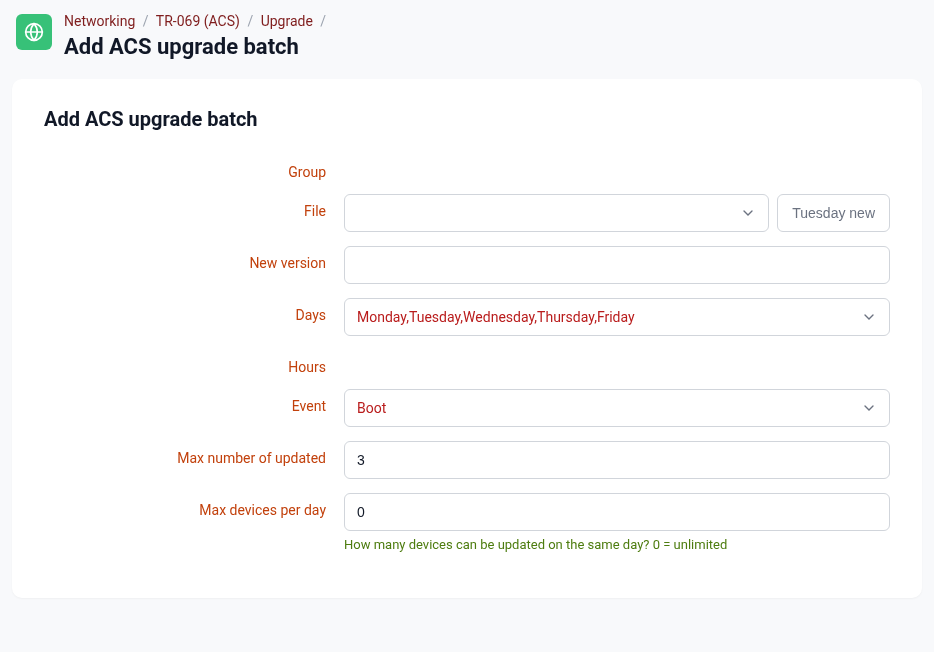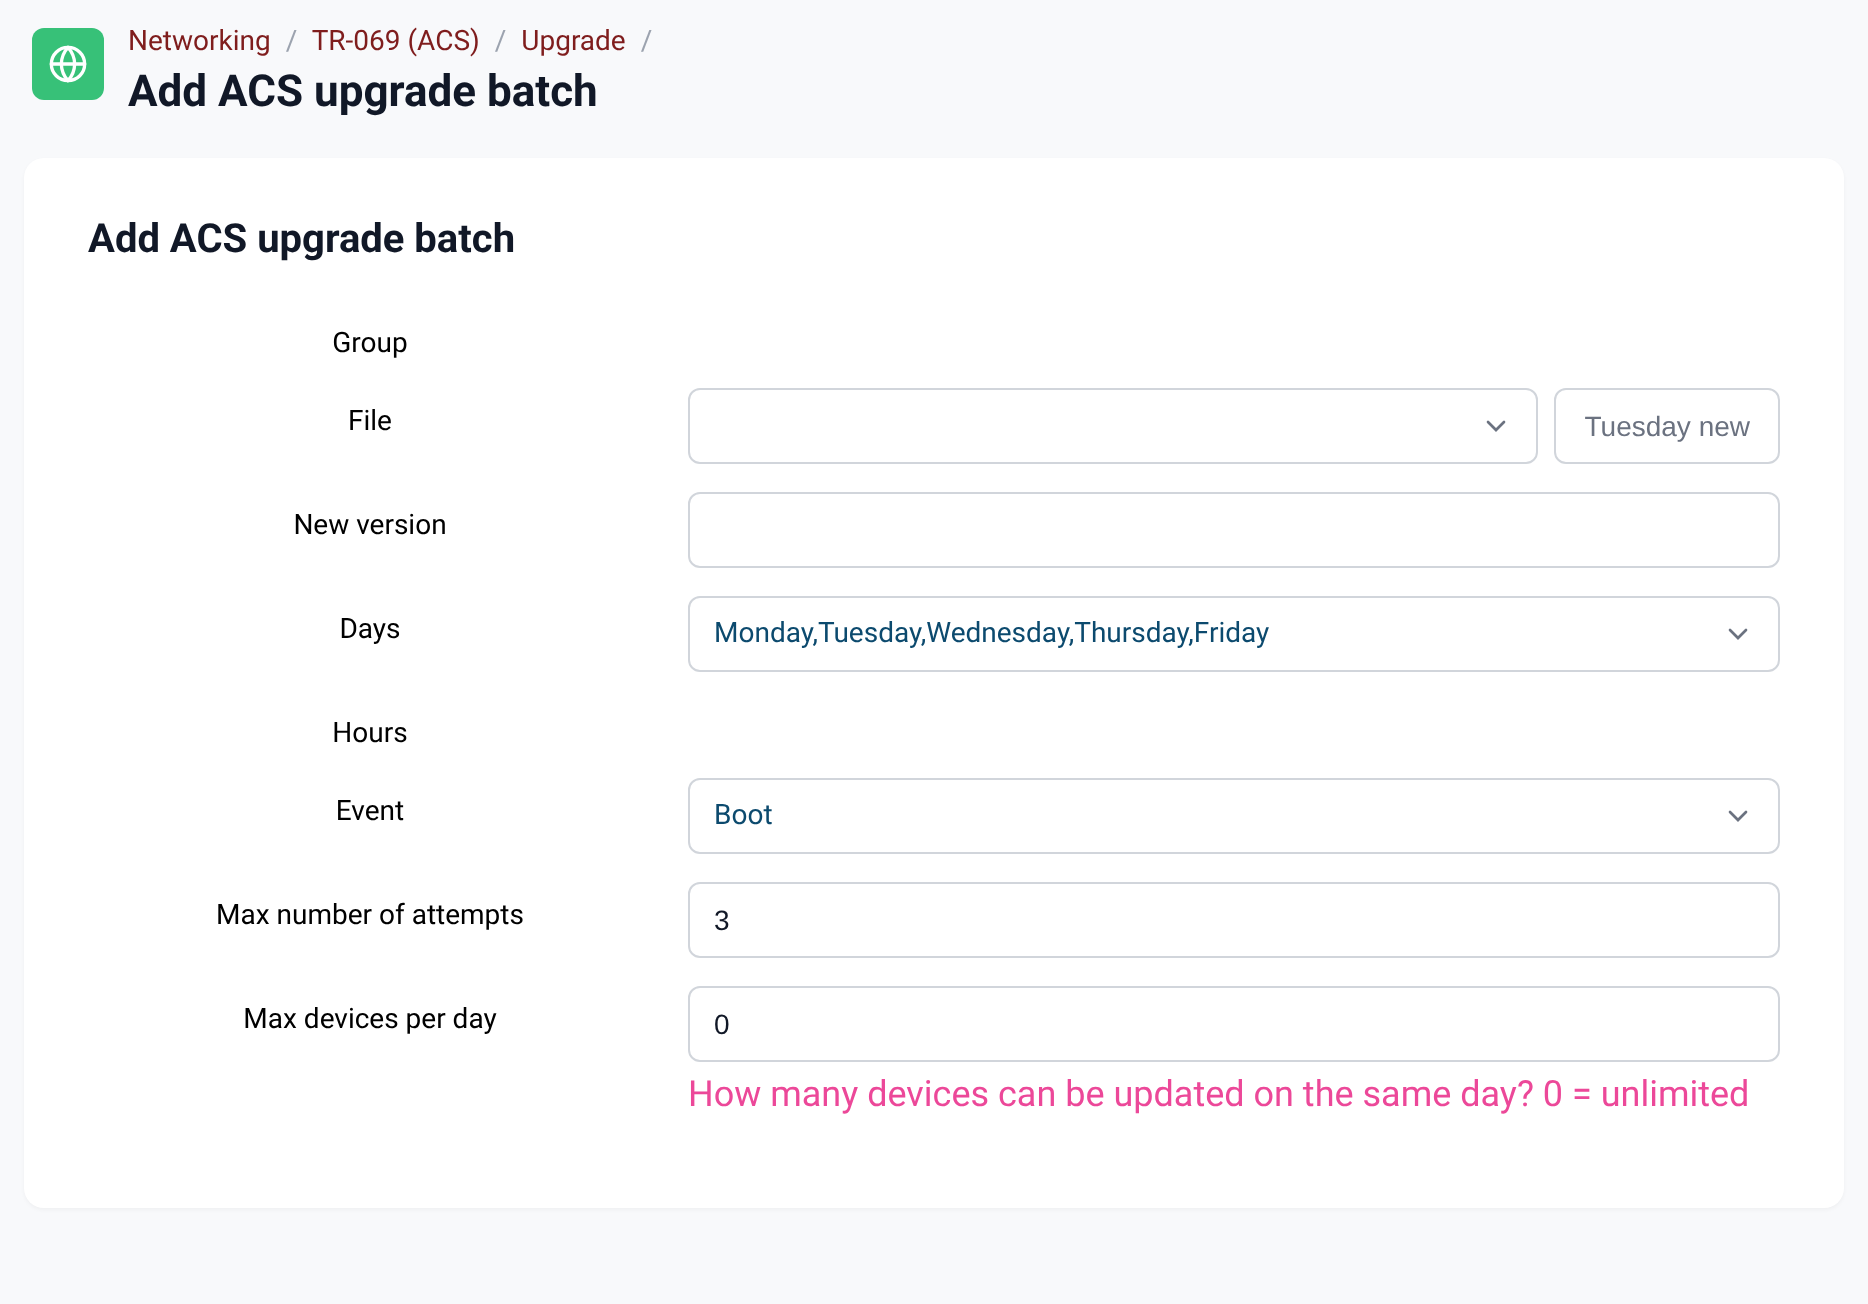--- a/index.html
+++ b/index.html
@@ -55,25 +55,25 @@
       color: #111827;
       margin-bottom: 24px;
     }
     .form-row {
       display: flex;
       align-items: flex-start;
       margin-bottom: 14px;
     }
     .form-label {
       width: 300px;
-      text-align: center;
+      text-align: right;
       padding-right: 18px;
       padding-top: 9px;
       font-size: 14px;
-      color: #000000;
+      color: #c2410c;
       flex-shrink: 0;
     }
     .form-control-wrap { flex: 1; }
     .select,
     .text-input {
       width: 100%;
       height: 38px;
       border: 1px solid #d1d5db;
       border-radius: 6px;
       padding: 0 12px;
@@ -90,42 +90,42 @@
       border: none; outline: none; width: 100%; height: 100%; font-size: 14px; background: transparent; color: #111827;
     }
     .select .chevron {
       position: absolute;
       right: 12px;
       top: 50%;
       transform: translateY(-50%);
       color: #6b7280;
       pointer-events: none;
     }
-    .select .value { flex: 1; color: #0c4a6e; }
+    .select .value { flex: 1; color: #b91c1c; }
     .select .placeholder { color: #374151; }
     .file-row {
       display: flex;
       gap: 8px;
     }
     .file-select { flex: 1; position: relative; }
     .upload-btn {
       height: 38px;
       padding: 0 14px;
       border: 1px solid #d1d5db;
       border-radius: 6px;
       background: #fff;
       color: #6b7280;
       font-size: 14px;
       cursor: pointer;
       display: flex;
       align-items: center;
     }
     .help-text {
-      color: #ec4899;
-      font-size: 18px;
+      color: #4d7c0f;
+      font-size: 13px;
       margin-top: 6px;
     }
     svg { display: block; }
   </style>
 </head>
 <body>
 
 <div class="page-header">
   <div class="header-icon">
     <svg width="20" height="20" viewBox="0 0 24 24" fill="none" stroke="currentColor" stroke-width="2" stroke-linecap="round" stroke-linejoin="round">
@@ -207,21 +207,21 @@
         <span class="chevron">
           <svg width="16" height="16" viewBox="0 0 24 24" fill="none" stroke="currentColor" stroke-width="2" stroke-linecap="round">
               <polyline points="6 9 12 15 18 9"></polyline>
             </svg>
         </span>
       </div>
     </div>
   </div>
 
   <div class="form-row">
-    <div class="form-label">Max number of attempts</div>
+    <div class="form-label">Max number of updated</div>
     <div class="form-control-wrap">
       <div class="text-input">
         <input type="text" value="3" style="">
       </div>
     </div>
   </div>
 
   <div class="form-row">
     <div class="form-label">Max devices per day</div>
     <div class="form-control-wrap">

